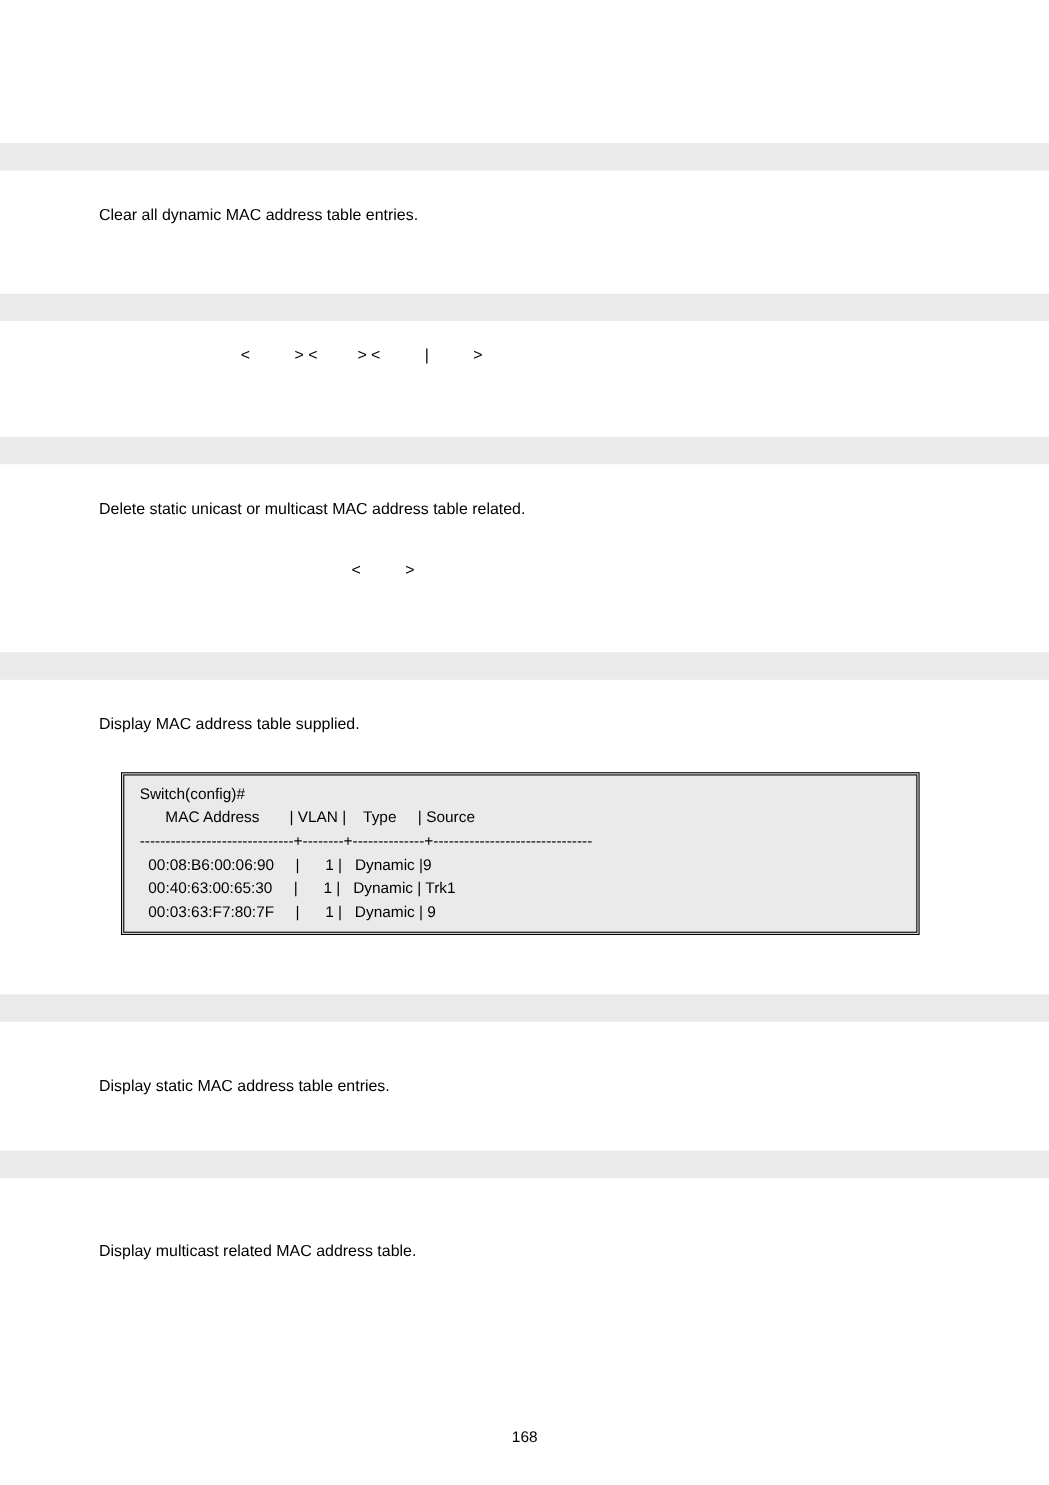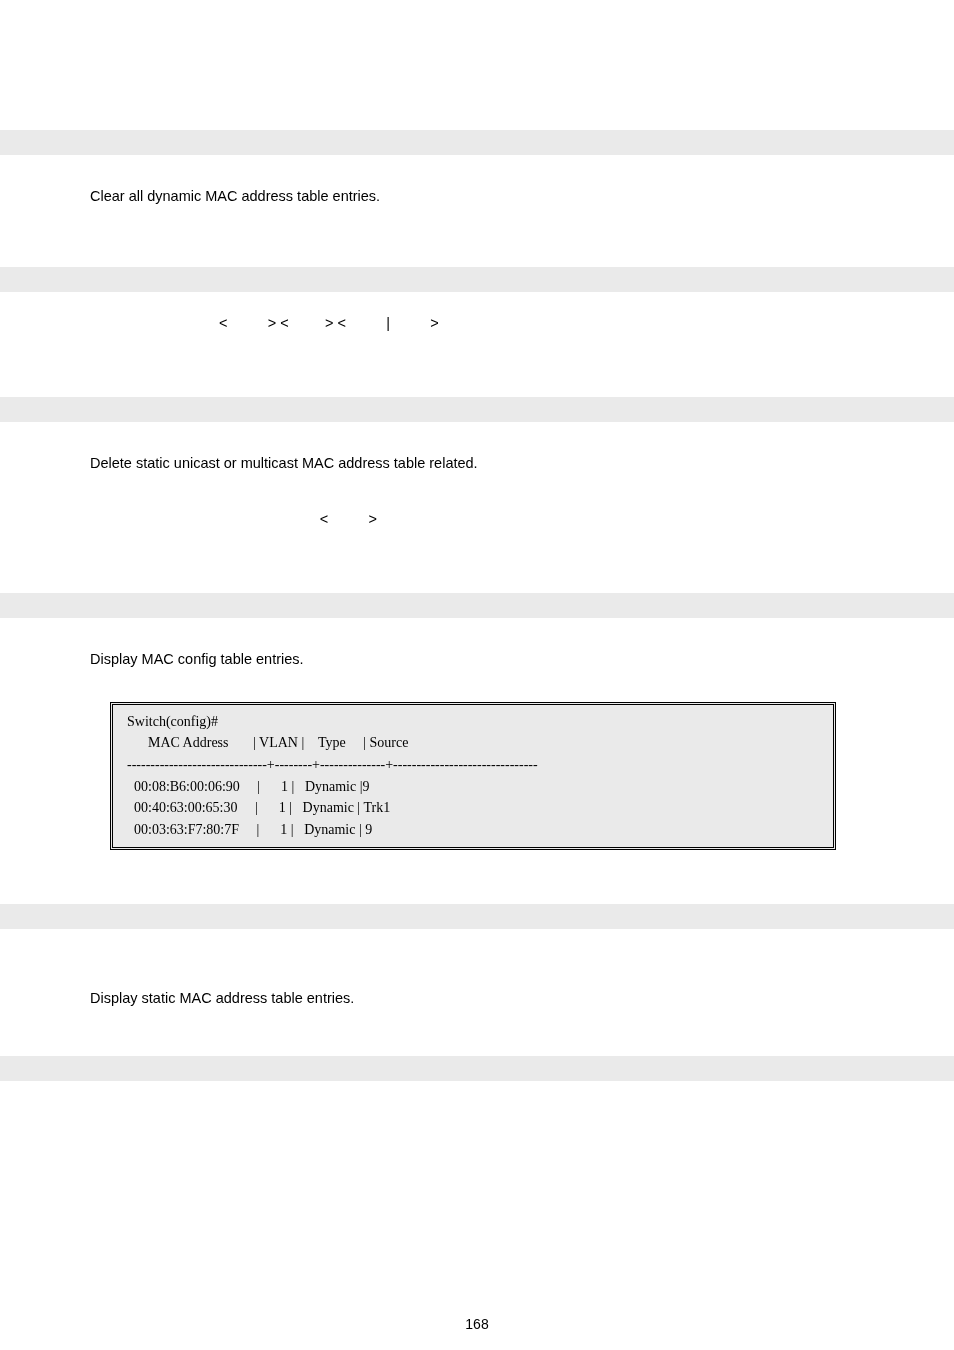--- a/index.html
+++ b/index.html
@@ -45,29 +45,29 @@
   .code-box-wrap {
     padding-left: 110px;
     padding-right: 118px;
     margin-top: 22px;
     margin-bottom: 40px;
   }
   .code-box {
     border: 3px double #000;
     background: #eaeaea;
     padding: 6px 10px 6px 14px;
-    font-family: Liberation Serif, serif;
+    font-family: Liberation Sans, sans-serif;
     font-size: 14px;
     line-height: 1.55;
     white-space: pre;
   }
   .codeline { white-space: pre; }
   .page-number {
     position: absolute;
-    bottom: 12px;
+    bottom: 30px;
     left: 0;
     width: 100%;
     text-align: center;
     font-size: 14px;
   }
   .spacer-top { height: 130px; }
   .gap-lg { height: 40px; }
   .gap-md { height: 28px; }
   .gap-sm { height: 14px; }
 </style>
@@ -84,35 +84,36 @@
   <div class="section-bar"></div>
   <div class="syntax-line">                                &lt;          &gt; &lt;         &gt; &lt;          |          &gt;</div>
   <div class="gap-md"></div>
 
   <div class="section-bar"></div>
   <div class="indent para">Delete static unicast or multicast MAC address table related.</div>
   <div class="syntax-line">                                                         &lt;          &gt;</div>
   <div class="gap-md"></div>
 
   <div class="section-bar"></div>
-  <div class="indent para">Display MAC config table entries.</div>
+  <div class="indent para">Display MAC address table supplied.</div>
 
   <div class="code-box-wrap">
     <div class="code-box"><span class="codeline">Switch(config)#</span>
 <span class="codeline">      MAC Address       | VLAN |    Type     | Source</span>
 <span class="codeline">------------------------------+--------+--------------+-------------------------------</span>
 <span class="codeline">  00:08:B6:00:06:90     |      1 |   Dynamic |9</span>
 <span class="codeline">  00:40:63:00:65:30     |      1 |   Dynamic | Trk1</span>
 <span class="codeline">  00:03:63:F7:80:7F     |      1 |   Dynamic | 9</span></div>
   </div>
 
   <div class="gap-sm"></div>
 
   <div class="section-bar"></div>
   <div class="gap-lg"></div>
-  <div class="indent para" style="margin-top:16px;margin-bottom:30px">Display static MAC address table entries.</div>
+  <div class="indent para" style="margin-top:6px;margin-bottom:30px">Display static MAC address table entries.</div>
   <div class="gap-sm"></div>
 
   <div class="section-bar"></div>
   <div class="gap-lg"></div>
+  <div class="indent para" style="margin-top:14px">Display multicast related MAC address table.</div>
 
   <div class="page-number">168</div>
 </div>
 
 </body></html>

